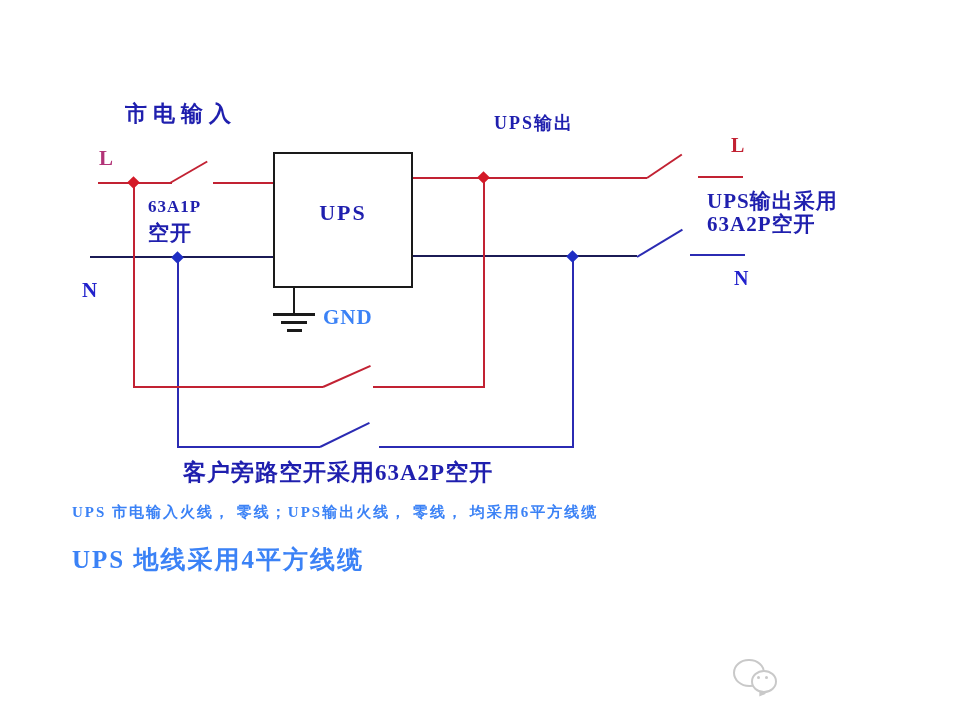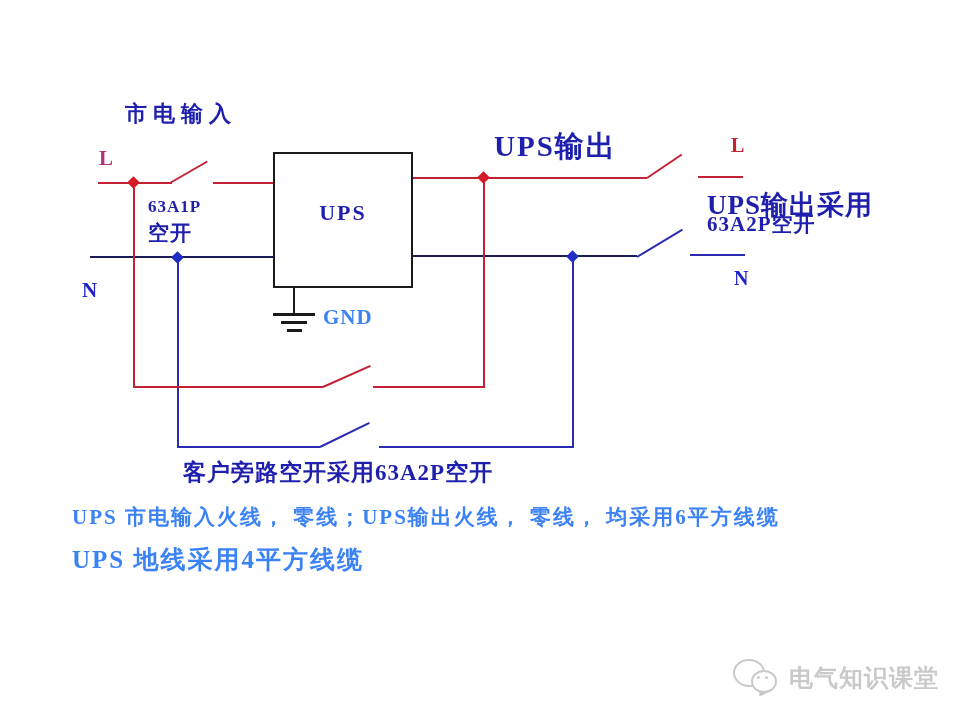--- a/index.html
+++ b/index.html
@@ -42,34 +42,34 @@
   }
   .wm-text{font-family:"Liberation Sans","DejaVu Sans",sans-serif;font-size:24px;font-weight:bold;color:#c9c9c9;letter-spacing:1px;white-space:nowrap;}
   .gbar{position:absolute;height:3px;background:#1a1a1a;}
 </style>
 </head>
 <body>
 
 <div id="stage">
 
   <div class="lbl lbl-blue" style="left:125px;top:99px;font-size:22px;letter-spacing:6px;">市电输入</div>
-  <div class="lbl lbl-blue" style="left:494px;top:111px;font-size:29px;letter-spacing:2px;margin-top:16px;">UPS输出</div>
+  <div class="lbl lbl-blue" style="left:494px;top:111px;font-size:18px;letter-spacing:2px;">UPS输出</div>
 
   <div class="lbl" style="left:99px;top:146px;font-size:21px;color:#b23377;">L</div>
   <div class="lbl" style="left:82px;top:278px;font-size:21px;color:#2222cc;">N</div>
   <div class="lbl" style="left:731px;top:134px;font-size:20px;color:#c22233;">L</div>
   <div class="lbl" style="left:734px;top:267px;font-size:20px;color:#2222cc;">N</div>
 
   <div>
     <div class="lbl lbl-blue" style="left:148px;top:197px;font-size:17px;letter-spacing:1px;">63A1P</div>
     <div class="lbl lbl-blue" style="left:148px;top:219px;font-size:21px;letter-spacing:1px;">空开</div>
   </div>
 
   <div>
-    <div class="lbl lbl-blue" style="left:707px;top:187px;font-size:27px;letter-spacing:1px;">UPS输出采用</div>
+    <div class="lbl lbl-blue" style="left:707px;top:187px;font-size:21px;letter-spacing:1px;">UPS输出采用</div>
     <div class="lbl lbl-blue" style="left:707px;top:210px;font-size:21px;letter-spacing:1px;">63A2P空开</div>
   </div>
 
   <div id="ups-box"></div>
   <div class="lbl lbl-blue" style="left:273px;top:200px;width:140px;text-align:center;font-size:22px;letter-spacing:2px;">UPS</div>
 
   <div class="h red" style="left:98px;top:182px;width:74px;"></div>
   <div class="blade red" style="left:170px;top:182px;width:43px;transform:rotate(-30deg);"></div>
   <div class="h red" style="left:213px;top:182px;width:60px;"></div>
   <div class="h red" style="left:413px;top:177px;width:234px;"></div>
@@ -101,27 +101,26 @@
   <div>
     <div class="v black" style="left:293px;top:288px;height:26px;"></div>
     <div class="gbar" style="left:273px;top:313px;width:42px;"></div>
     <div class="gbar" style="left:281px;top:321px;width:26px;"></div>
     <div class="gbar" style="left:287px;top:329px;width:15px;"></div>
   </div>
   <div class="lbl lbl-black" style="left:323px;top:305px;font-size:21px;letter-spacing:1px;">GND</div>
 
   <div class="lbl lbl-blue" style="left:183px;top:457px;font-size:23px;letter-spacing:1px;">客户旁路空开采用63A2P空开</div>
 
-  <div class="lbl lbl-black" style="left:72px;top:503px;font-size:21px;letter-spacing:2px;">UPS 市电输入火线， 零线；UPS输出火线， 零线， 均采用6平方线缆</div>
+  <div class="lbl lbl-black" style="left:72px;top:503px;font-size:15px;letter-spacing:2px;">UPS 市电输入火线， 零线；UPS输出火线， 零线， 均采用6平方线缆</div>
   <div class="lbl lbl-black" style="left:72px;top:543px;font-size:25px;letter-spacing:2px;">UPS 地线采用4平方线缆</div>
 
   <div id="watermark">
     <div class="wm-logo">
       <div class="wm-bubble-big"></div>
       <div class="wm-tail"></div>
       <div class="wm-bubble-small"></div>
       <div class="wm-eye" style="left:24px;top:19px;"></div>
       <div class="wm-eye" style="left:32px;top:19px;"></div>
     </div>
-    <div class="wm-text">电气知识课堂</div>
   </div>
 
 </div>
 
 </body></html>

